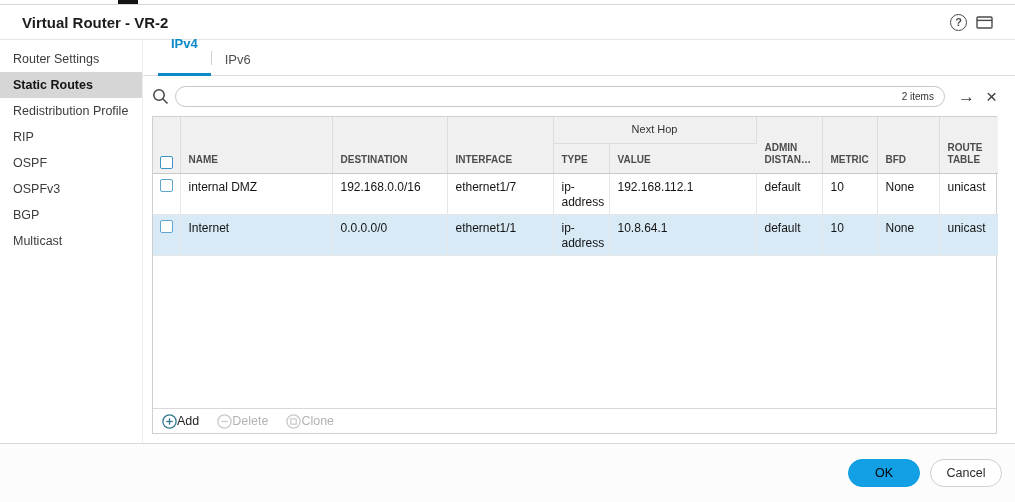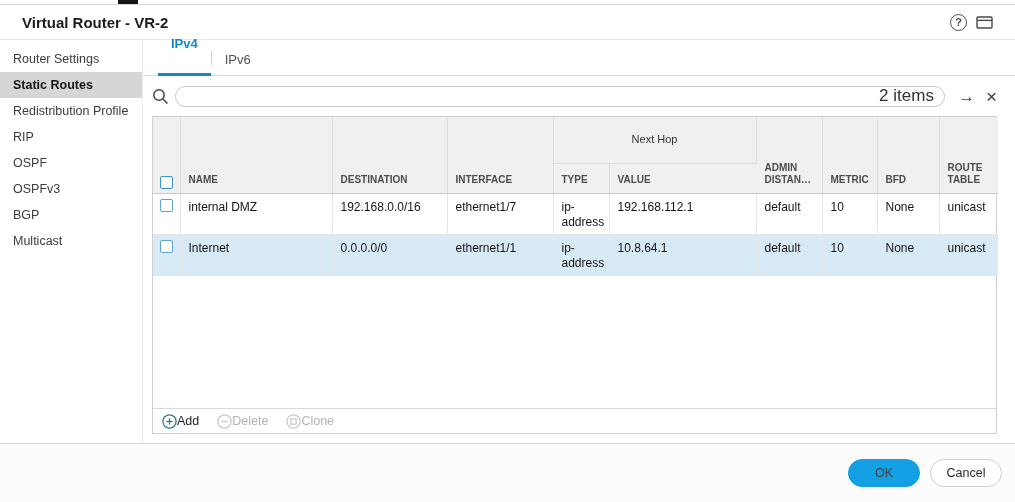--- a/index.html
+++ b/index.html
@@ -40,34 +40,34 @@
                 margin-bottom:-1px; padding-bottom:22px; }
   .tab-divider { width:1px; height:14px; background:#cfcfcf; margin-bottom:10px; }
 
   
   .filterbar { display:flex; align-items:center; flex:0 0 40px; height:40px; padding:0 18px 0 9px; gap:6px; }
   .search-icon { display:flex; }
   .filter-pill { flex:1; display:flex; align-items:center; height:21px; border:1px solid #c6c6c6;
                  border-radius:11px; padding:0 10px; background:#fff; }
   .filter-input { flex:1; border:none; outline:none; background:transparent; font-size:12px;
                   font-family:"Liberation Sans", sans-serif; color:#222; min-width:0; }
-  .items-count { font-size:17px; color:#333; white-space:nowrap; }
+  .items-count { font-size:10px; color:#333; white-space:nowrap; }
   .arrow-icon { font-size:17px; color:#3d3d3d; line-height:1; margin-left:7px; cursor:pointer; }
   .close-icon { font-size:19px; color:#3d3d3d; line-height:1; margin-left:5px; cursor:pointer; }
 
   
   .tablewrap { margin:0 18px 0 9px; border:1px solid #cfcfcf; height:318px; flex:0 0 318px;
                display:flex; flex-direction:column; background:#fff; }
   table { border-collapse:collapse; table-layout:fixed; width:100%; font-size:12px; }
   thead th { background:var(--header-bg,#f0f0f0); font-size:10px; font-weight:700; color:#4c4c4c;
              text-align:left; padding:4px 8px 6px; border-right:1px solid #dcdcdc;
              border-bottom:1px solid #c9c9c9; vertical-align:bottom; line-height:1.25; }
   thead th:last-child { border-right:none; }
   thead th.group { text-align:center; font-size:11px; font-weight:400; color:#333;
-                   border-bottom:1px solid #dcdcdc; vertical-align:middle; height:23px; padding:16px; }
+                   border-bottom:1px solid #dcdcdc; vertical-align:middle; height:23px; padding:6px; }
   thead tr.cols-row th { height:30px; }
   thead th.chk, tbody td.chk { padding:5px 0 0 7px; }
   tbody td { padding:6px 8px 4px; border-right:1px solid #e6e6e6; border-bottom:1px solid #e6e6e6;
              vertical-align:top; color:#141414; line-height:1.25; height:33px; overflow:hidden; }
   tbody td:last-child { border-right:none; }
   tbody tr.selected td { background:var(--selected-row,#d8eaf6); }
   .checkbox { display:inline-block; width:13px; height:13px; border:1px solid #5ea4cf; border-radius:2px;
               background:#fff; cursor:pointer; }
   thead .checkbox { border:1.5px solid #3b93c6; }
 
@@ -77,21 +77,21 @@
                    gap:18px; padding:0 9px; font-size:12.5px; background:#fff; }
   .tool { display:flex; align-items:center; color:#1f1f1f; cursor:pointer; }
   .tool.disabled { color:#b3b3b3; cursor:default; }
   .tool .glyph { display:flex; }
 
   
   .footer { flex:0 0 59px; border-top:1px solid #d9d9d9; background:#fcfcfc; display:flex;
             align-items:center; justify-content:flex-end; gap:10px; padding:0 13px; }
   .btn { font-family:"Liberation Sans", sans-serif; font-size:12.5px; border-radius:14px;
          padding:6px 0; width:72px; text-align:center; cursor:pointer; }
-  .btn-ok { background:var(--ok-button,#129fe4); color:#404040; border:1px solid var(--ok-button,#129fe4); }
+  .btn-ok { background:var(--ok-button,#129fe4); color:#000000; border:1px solid var(--ok-button,#129fe4); }
   .btn-cancel { background:#fff; color:#2b2b2b; border:1px solid #cfcfcf; }
 </style>
 </head>
 <body>
 
 <div class="screen">
   <div class="backdrop-fragment"></div>
 
   <div class="dialog">
 

